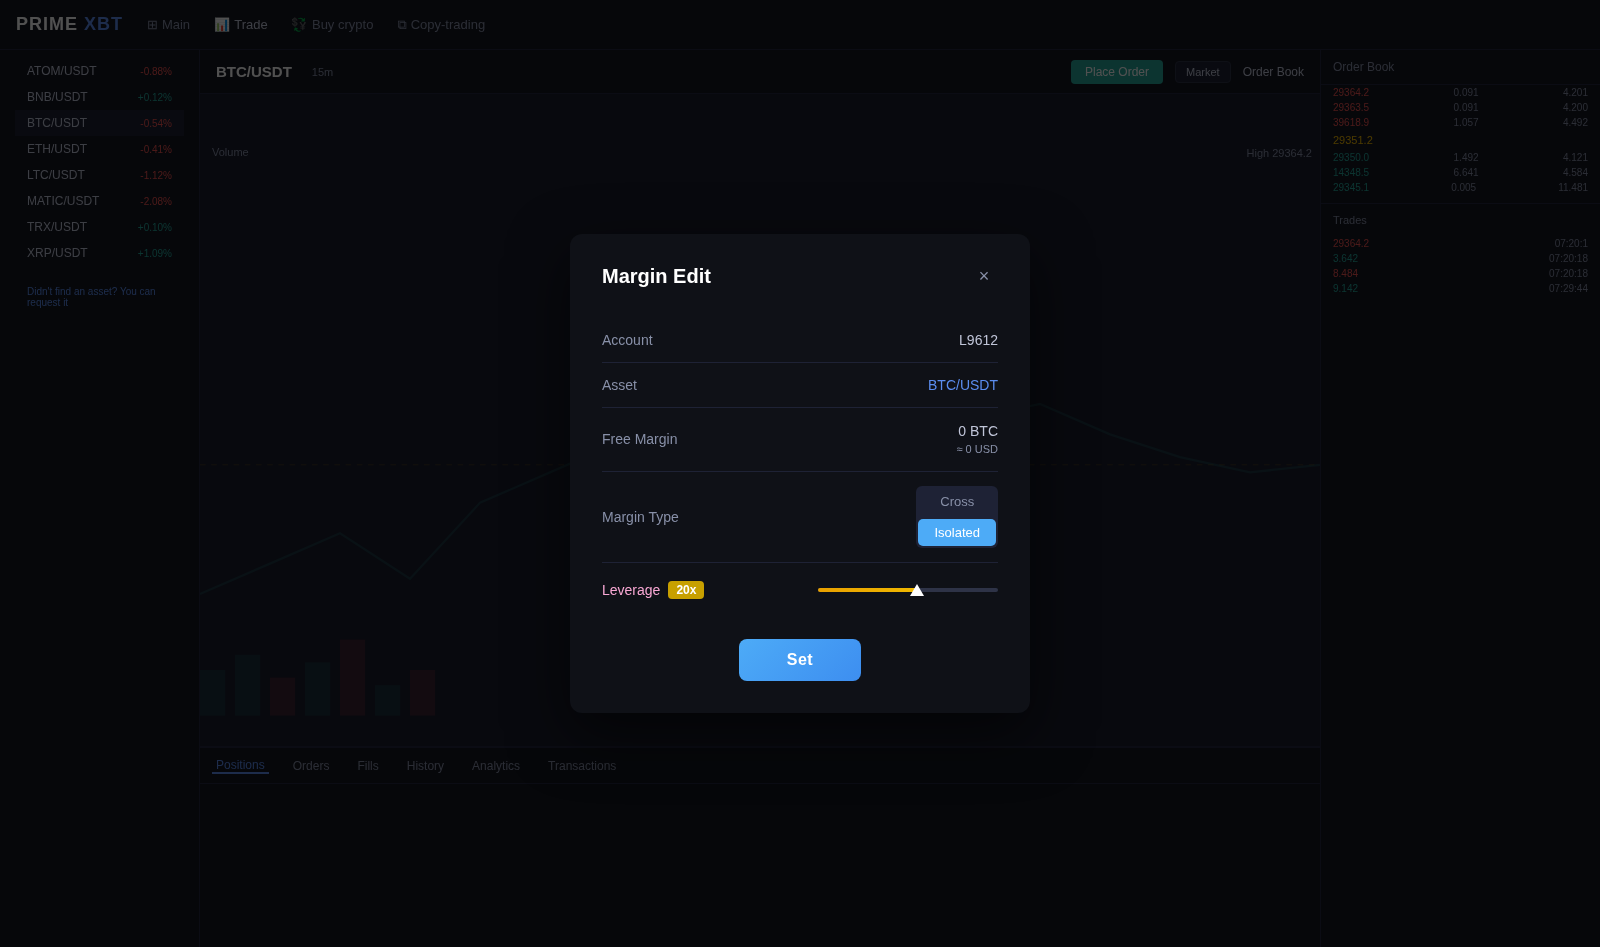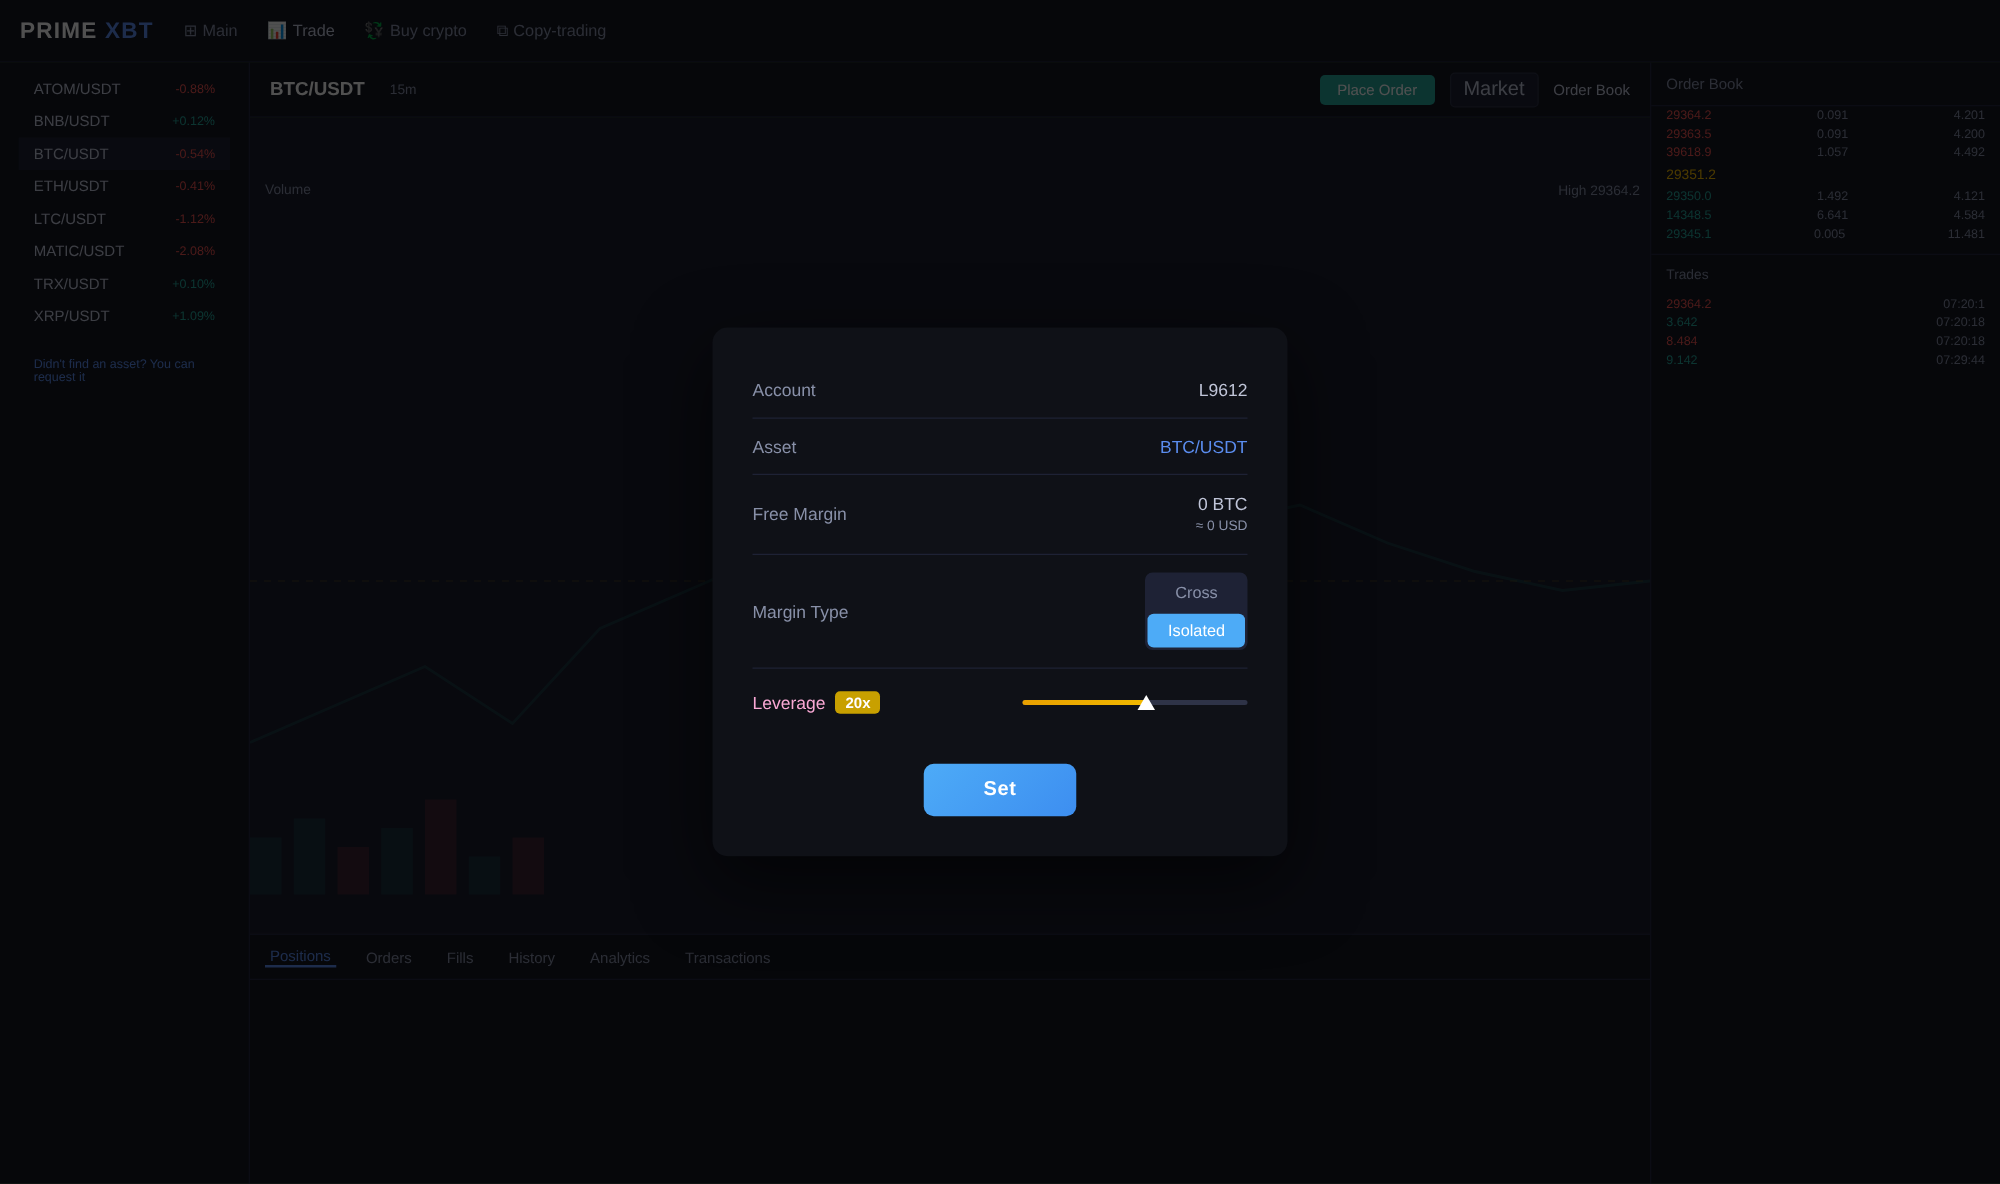--- a/index.html
+++ b/index.html
@@ -356,21 +356,21 @@
       padding: 5px 14px;
       font-size: 12px;
       cursor: pointer;
     }
     .market-dropdown {
       background: #1e2235;
       color: #c0c5d8;
       border: 1px solid #2e3347;
       border-radius: 4px;
       padding: 4px 10px;
-      font-size: 16px;
+      font-size: 11px;
       cursor: pointer;
     }
   </style>
 </head>
 <body>
 
 <div class="bg-ui">
 
   <div class="top-nav">
     <div class="logo">PRIME <span>XBT</span></div>
@@ -530,20 +530,24 @@
     <div class="order-book-row">
       <span class="bid">9.142</span>
         <span style="color:#8890a8;">07:29:44</span>
     </div>
   </div>
 </div>
 
 <div class="modal-overlay">
   <div class="modal">
 
+    <div class="modal-header">
+      <h2 class="modal-title">Margin Edit</h2>
+      <div class="modal-close">×</div>
+    </div>
 
     <div class="modal-row">
       <span class="modal-label">Account</span>
       <span class="modal-value">L9612</span>
     </div>
 
     <div class="modal-row">
       <span class="modal-label">Asset</span>
       <span class="modal-value accent">BTC/USDT</span>
     </div>

